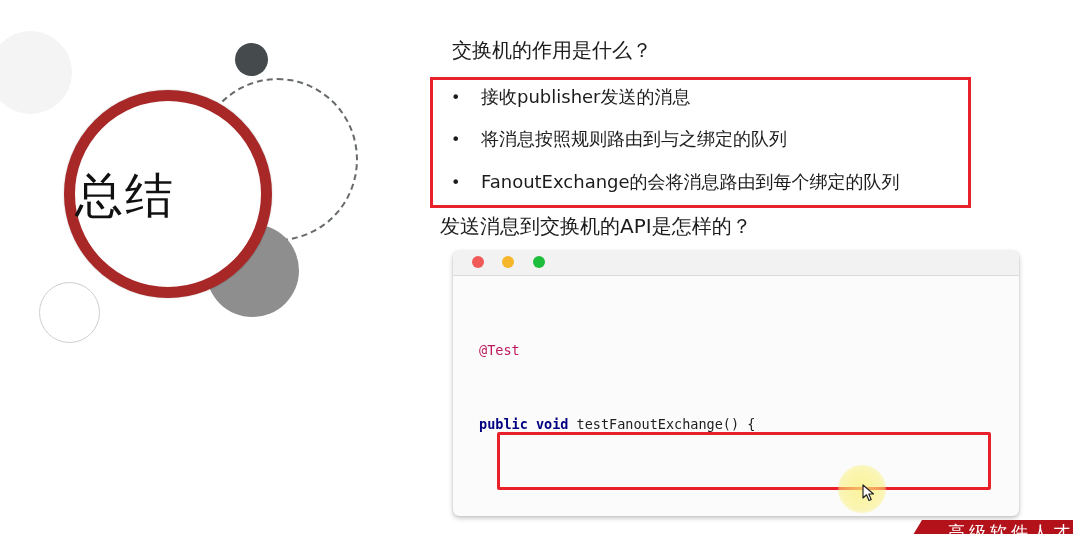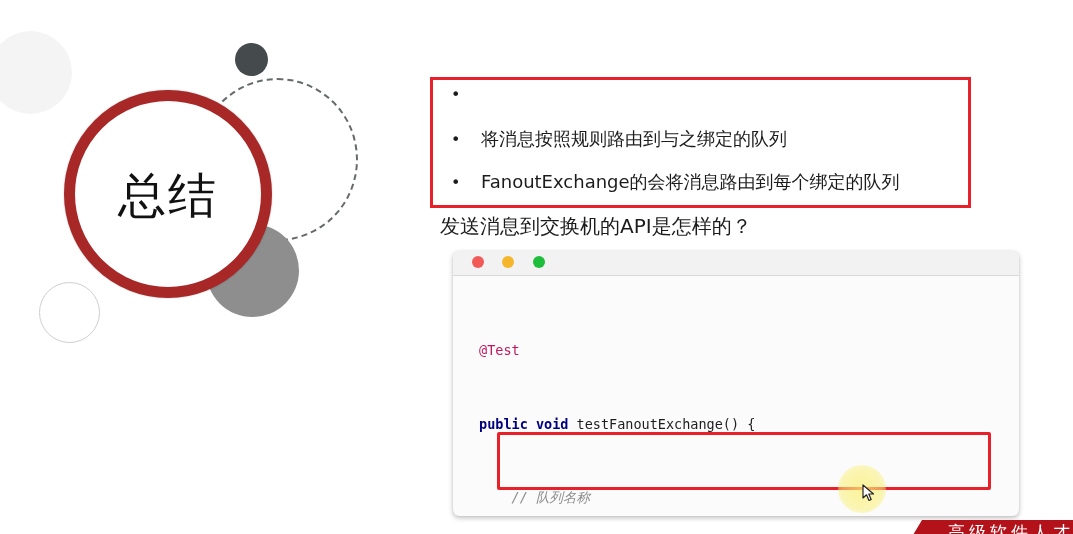--- a/index.html
+++ b/index.html
@@ -45,21 +45,21 @@
       border: 1.5px solid #cfcfcf;
       background: transparent;
     }
     .c-red {
       left: 64px; top: 90px; width: 208px; height: 208px;
       border: 11px solid #a82828;
       background: #ffffff;
       box-shadow: 0 0 2px rgba(0,0,0,0.25);
       display: flex;
       align-items: center;
-      justify-content: center;
+      justify-content: flex-start;
     }
     .c-red .title {
       font-size: 48px;
       color: #111111;
       letter-spacing: 2px;
       margin-top: 4px;
     }
 
     .heading {
       position: absolute;
@@ -180,24 +180,26 @@
 
   <div class="circle c-light"></div>
   <div class="circle c-dark"></div>
   <div class="circle c-dashed"></div>
   <div class="circle c-gray"></div>
   <div class="circle c-outline"></div>
   <div class="circle c-red">
     <span class="title">总结</span>
   </div>
 
+  <div class="heading h1">交换机的作用是什么？</div>
 
   <div class="bullet-box">
     <div class="bullet b1">
       <span class="dot">•</span>
+      <span>接收publisher发送的消息</span>
     </div>
     <div class="bullet b2">
       <span class="dot">•</span>
       <span>将消息按照规则路由到与之绑定的队列</span>
     </div>
     <div class="bullet b3">
       <span class="dot">•</span>
       <span>FanoutExchange的会将消息路由到每个绑定的队列</span>
     </div>
   </div>
@@ -206,21 +208,20 @@
 
   <div class="code-window">
     <div class="titlebar">
       <span class="tl tl-red"></span>
       <span class="tl tl-yellow"></span>
       <span class="tl tl-green"></span>
     </div>
     <div class="code">
       <div class="line"><span class="ann">@Test</span></div>
       <div class="line"><span class="kw">public</span> <span class="kw">void</span><span> testFanoutExchange() {</span></div>
-      <div class="line"><span>    </span><span class="cmt">// 队列名称</span></div>
       
       
       
       
       
       
     </div>
   </div>
 
   <div class="code-box"></div>

